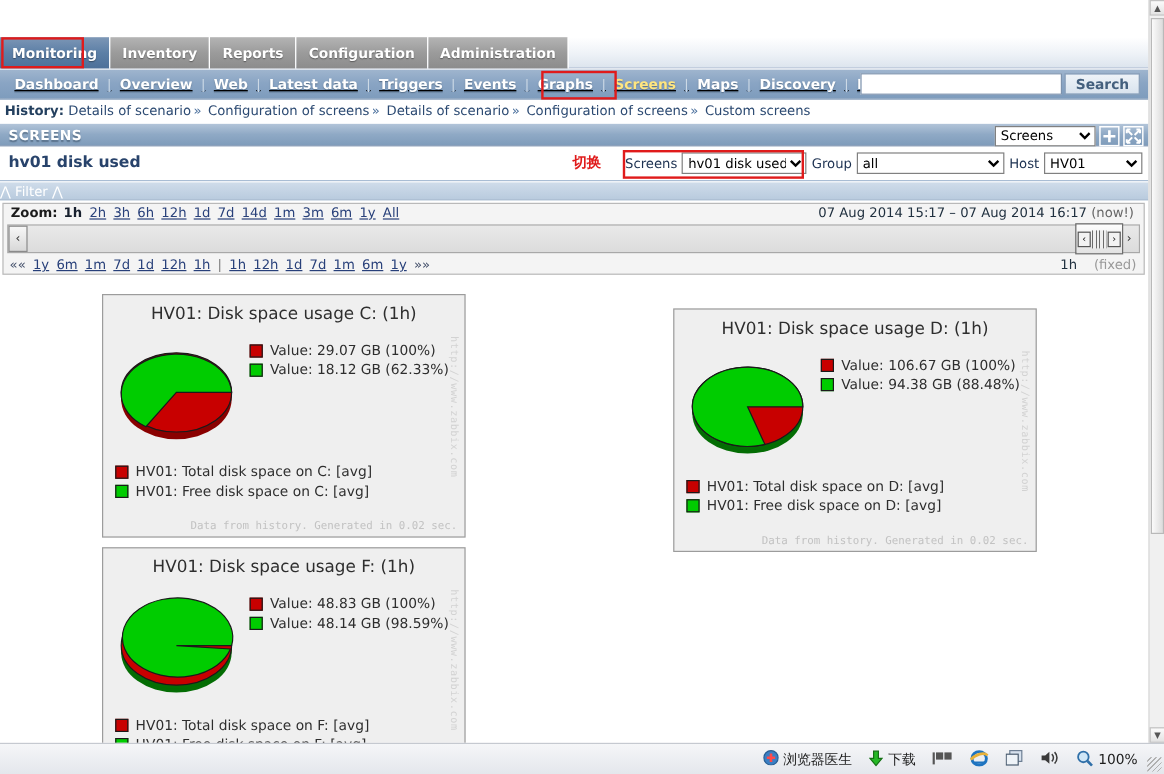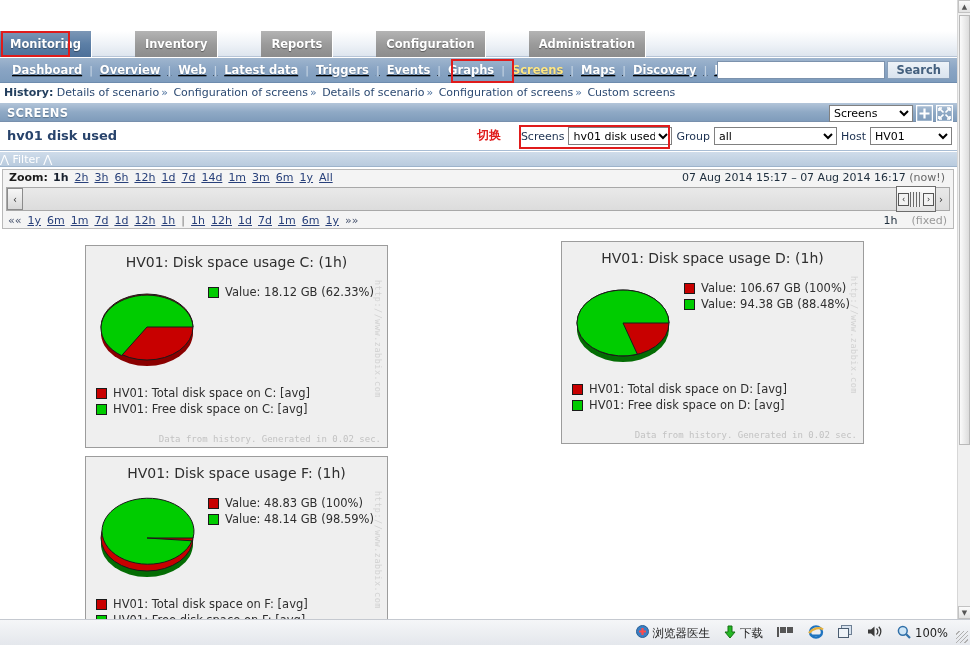--- a/index.html
+++ b/index.html
@@ -39,21 +39,21 @@
     color: #1F1F1F; text-decoration: none; padding: 0 3px;
   }
   .toplinks .sep { color: #999; padding: 0 1px; }
 
   
   .mainnav {
     position: absolute; left: 0; top: 31px; width: 957px; height: 26px;
     background: linear-gradient(to bottom,#ffffff 0%, #eef2f7 55%, #dde5ee 100%);
     border-bottom: 1px solid #b6c4d6;
   }
-  .mainnav .tabs { position: absolute; left: 0; top: 0; display: flex; height: 26px; gap: 43px; }
+  .mainnav .tabs { position: absolute; left: 0; top: 0; display: flex; height: 26px; }
   .mnav-item {
     height: 26px; line-height: 26px;
     padding: 0 10px;
     font-weight: bold; font-size: 11.5px;
     color: #ffffff;
     background: linear-gradient(to bottom,#b4b4b4 0%, #9b9b9b 50%, #8c8c8c 100%);
     border-right: 1px solid #ffffff;
     text-shadow: 0 1px 1px rgba(0,0,0,0.4);
     cursor: pointer;
     white-space: nowrap;
@@ -257,21 +257,21 @@
     position: absolute; left: 0; top: 233px; width: 957px; height: 386px;
     background: #ffffff;
     overflow: hidden;
   }
   .graphbox {
     position: absolute;
     background: #efefef;
     border: 1px solid #9c9c9c;
   }
   .g1 { left: 85px; top: 12px; width: 303px; height: 203px; }
-  .g2 { left: 561px; top: 8px; width: 303px; height: 203px; }
+  .g2 { left: 561px; top: 24px; width: 303px; height: 203px; }
   .g3 { left: 85px; top: 223px; width: 303px; height: 203px; }
 
   .g-title {
     position: absolute; left: 0; top: 8px; width: 100%;
     text-align: center;
     font-size: 14px; color: #2e2e2e;
     font-family: "DejaVu Sans","Liberation Sans",sans-serif;
   }
   .pie-wrap { position: absolute; left: 13px; top: 36px; width: 100px; height: 86px; }
   .pie-wrap svg { display: block; }
@@ -520,20 +520,24 @@
           <ellipse cx="48" cy="51" rx="46" ry="33" fill="#8A0000"></ellipse>
           <ellipse cx="48" cy="48" rx="46" ry="33" fill="#8A0000"></ellipse>
 
           <ellipse cx="48" cy="45" rx="46" ry="33" fill="#C80000" stroke="#1a1a1a" stroke-width="1"></ellipse>
 
           <path d="M48 45 L94 45 A46 33 0 1 0 22.6 73.6 Z" fill="#00CC00" stroke="#1a1a1a" stroke-width="1"></path>
         </svg>
       </div>
       <div class="vals">
         <div class="row">
+            <span class="swatch sw-red"></span>
+          <span>Value: 29.07 GB (100%)</span>
+          </div>
+        <div class="row">
             <span class="swatch sw-green"></span>
           <span>Value: 18.12 GB (62.33%)</span>
           </div>
       </div>
       <div class="legend">
         <div class="row">
             <span class="swatch sw-red"></span>
           <span>HV01: Total disk space on C: [avg]</span>
           </div>
         <div class="row">

